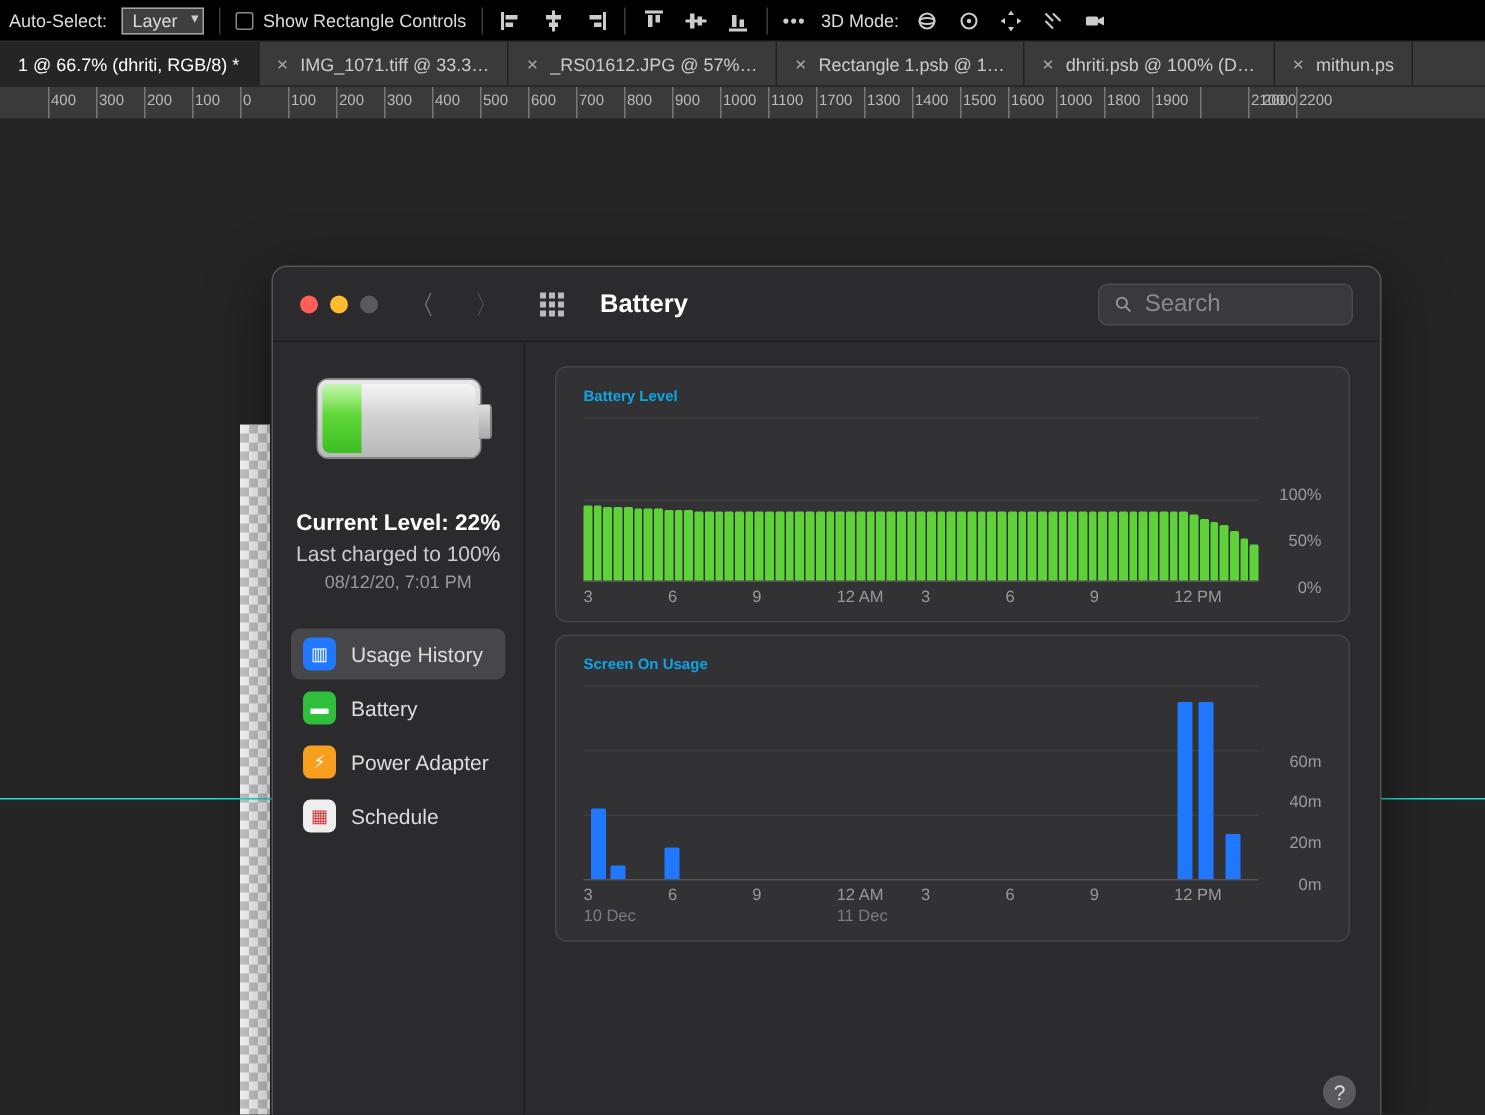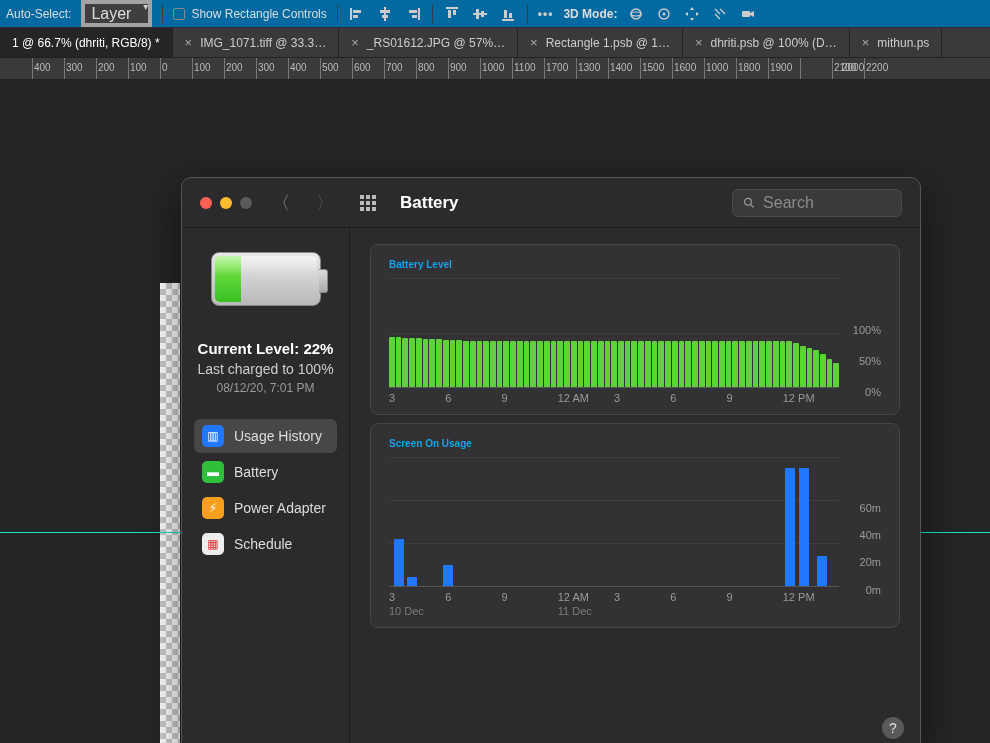--- a/index.html
+++ b/index.html
@@ -1,30 +1,30 @@
 <!DOCTYPE html>
 <html><head>
 <meta charset="utf-8">
 <style>
 * { margin:0; padding:0; box-sizing:border-box; font-family:-apple-system,BlinkMacSystemFont,"Segoe UI",sans-serif; }
 body { width:990px; height:743px; background:#252525; overflow:hidden; position:relative; }
 
 
-.ps-toolbar { height:28px; background:#0369a1; display:flex; align-items:center; padding:0 6px; font-size:12px; color:#ddd; gap:10px; border-bottom:1px solid #2c2c2c;}
+.ps-toolbar { height:28px; background:#000000; display:flex; align-items:center; padding:0 6px; font-size:12px; color:#ddd; gap:10px; border-bottom:1px solid #2c2c2c;}
 .ps-label{color:#ddd;}
-.ps-select{background:#3f3f3f;border:4px solid #a3a3a3;color:#ddd;padding:1px 16px 1px 6px;font-size:16px;appearance:none;position:relative;}
+.ps-select{background:#3f3f3f;border:1px solid #a3a3a3;color:#ddd;padding:1px 16px 1px 6px;font-size:12px;appearance:none;position:relative;}
 .ps-select-wrap{position:relative;display:inline-block;}
 .ps-select-wrap::after{content:"▾";position:absolute;right:4px;top:1px;color:#ccc;font-size:10px;pointer-events:none;}
 .ps-chk{display:inline-flex;align-items:center;gap:6px;}
 .ps-chk-box{width:12px;height:12px;border:1px solid #888;border-radius:2px;}
 .ps-divider{width:1px;height:18px;background:#3a3a3a;}
 .ps-icon{width:18px;height:18px;display:flex;align-items:center;justify-content:center;color:#ccc;}
 .ps-icon svg{width:16px;height:16px;fill:#ccc;}
 .ps-dots{letter-spacing:1px;font-weight:bold;color:#ccc;}
-.ps-3d{color:#ddd;font-weight:bold;}
+.ps-3d{color:#ddd;}
 
 
 .ps-tabs{height:30px;background:#3a3a3a;display:flex;align-items:stretch;font-size:12px;color:#ccc;border-bottom:1px solid #222;}
 .ps-tab{display:flex;align-items:center;gap:8px;padding:0 12px;border-right:1px solid #222;cursor:default;white-space:nowrap;}
 .ps-tab.active{background:#252525;color:#fff;}
 .ps-tab .x{font-size:13px;color:#aaa;}
 
 
 .ruler{height:22px;background:#3a3a3a;position:relative;color:#bbb;font-size:10px;border-bottom:1px solid #222;overflow:hidden;}
 .ruler-tick{position:absolute;top:0;border-left:1px solid #777;height:100%;}

